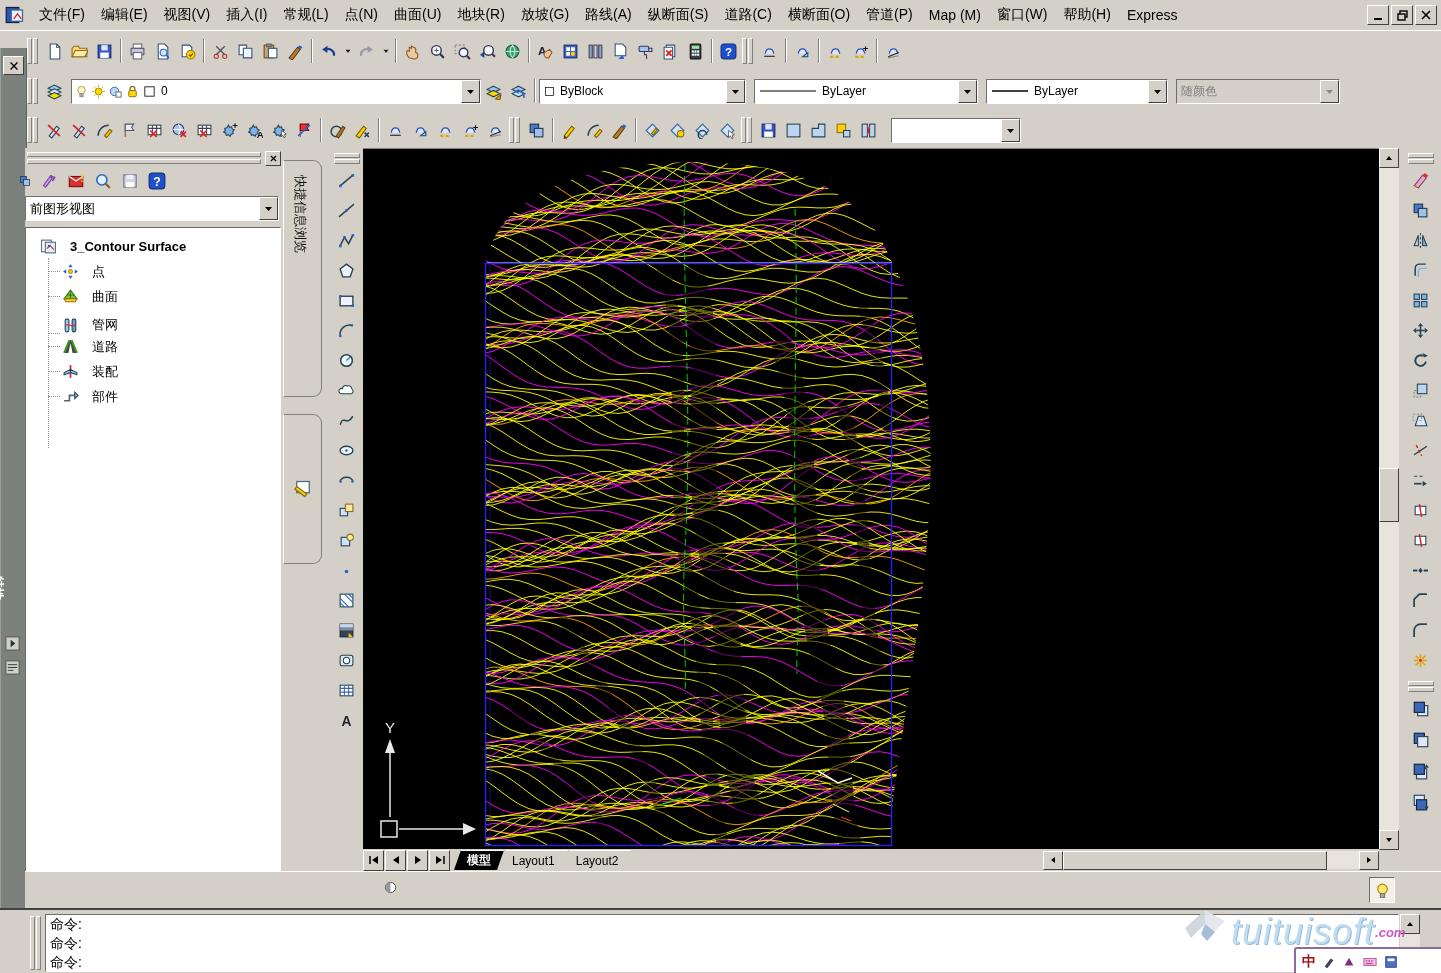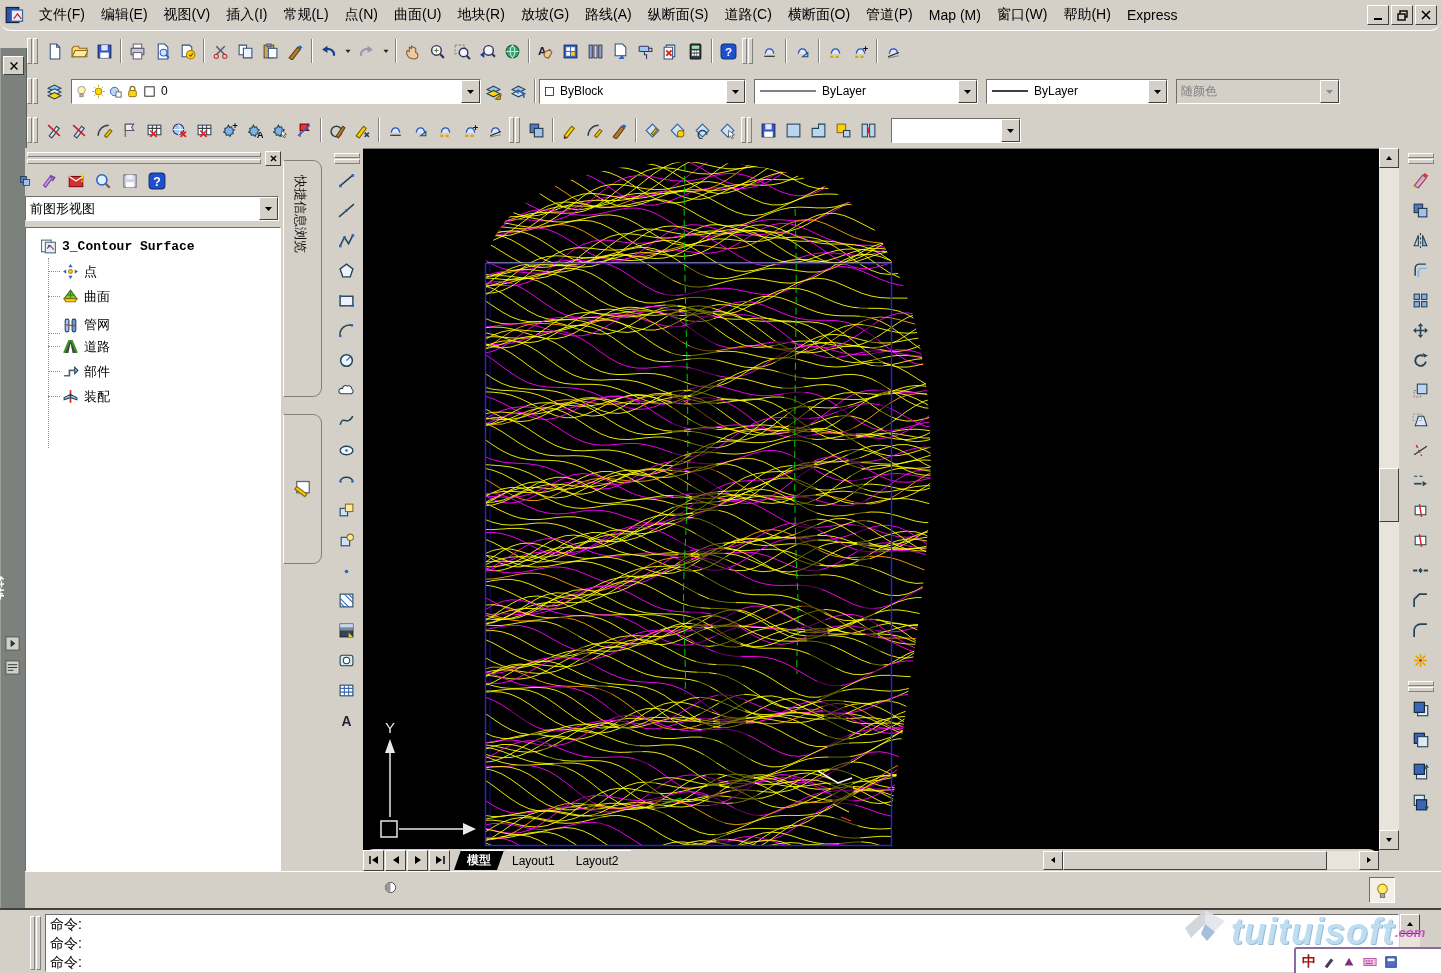--- a/index.html
+++ b/index.html
@@ -1,41 +1,41 @@
 <!DOCTYPE html>
 <html><head>
 <meta charset="utf-8">
 <style>
   html,body{margin:0;padding:0;background:#d4d0c8;font-family:"Liberation Sans",sans-serif;}
   #root{position:relative;width:1441px;height:973px;overflow:hidden;background:#d4d0c8;}
   .abs{position:absolute;}
-  .row{display:flex;align-items:center;border-radius:11px;}
+  .row{display:flex;align-items:center;}
   .sunk{border:1px solid;border-color:#6e6e6e #ffffff #ffffff #6e6e6e;background:#fff;}
   .tbtn{width:25px;height:25px;display:flex;align-items:center;justify-content:center;flex:0 0 auto;}
   .sep{width:0;height:24px;border-left:1px solid #808080;border-right:1px solid #ffffff;margin:0 3px;flex:0 0 auto;}
   .grab{width:3px;height:24px;border:1px solid;border-color:#fff #808080 #808080 #fff;margin-right:1px;flex:0 0 auto;}
   .vgrab{height:3px;width:24px;border:1px solid;border-color:#fff #808080 #808080 #fff;margin-bottom:1px;}
   .mi{padding:3px 8px;font-size:14px;color:#000;white-space:nowrap;}
   .combo{display:flex;align-items:center;height:23px;border:1px solid;border-color:#6e6e6e #ffffff #ffffff #6e6e6e;background:#fff;flex:0 0 auto;}
   .combo .val{flex:1;font-size:12px;padding:0 4px;white-space:nowrap;overflow:hidden;}
   .combo .dbtn{width:17px;align-self:stretch;background:#d4d0c8;border:1px solid;border-color:#fff #404040 #404040 #fff;display:flex;align-items:center;justify-content:center;}
   .combo.disabled{background:#d4d0c8;}
   .combo.disabled .val{color:#808080;}
   .wbtn{width:20px;height:18px;background:#d4d0c8;border:1px solid;border-color:#fff #404040 #404040 #fff;display:flex;align-items:center;justify-content:center;margin-left:2px;}
   .ltab{height:19px;padding:0 13px;display:flex;align-items:center;font-size:12px;background:#d4d0c8;clip-path:polygon(7px 0,100% 0,calc(100% - 7px) 100%,0 100%);margin-left:-5px;border-top:1px solid #fff;}
   .ltab.active{background:#000;color:#fff;font-weight:bold;}
   .navb{width:19px;height:19px;background:#d4d0c8;border:1px solid;border-color:#fff #404040 #404040 #fff;display:flex;align-items:center;justify-content:center;margin-right:1px;}
   .treerow{display:flex;align-items:center;height:25px;font-size:13px;white-space:nowrap;}
-  .treerow .lbl{margin-left:5px;font-family:Liberation Mono, monospace;}
+  .treerow .lbl{margin-left:13px;}
   .dots{width:12px;border-bottom:1px dotted #909090;height:0;margin-right:2px;}
   .sbbtn{width:18px;height:17px;background:#d4d0c8;border:1px solid;border-color:#fff #404040 #404040 #fff;display:flex;align-items:center;justify-content:center;}
   .sbthumb{background:#d4d0c8;border:1px solid;border-color:#fff #404040 #404040 #fff;}
   .cmdline{font-size:14px;line-height:19px;color:#000;padding-left:4px;white-space:pre;}
   #watermark{pointer-events:none;opacity:.92;}
-  #watermark .wm-text{font-size:36px;font-style:italic;font-weight:bold;color:#badbf0;text-shadow:1px 1px 0 #8fb6d4;letter-spacing:1px;}
+  #watermark .wm-text{font-size:36px;font-style:italic;font-weight:normal;color:#badbf0;text-shadow:1px 1px 0 #8fb6d4;letter-spacing:1px;}
   #watermark .wm-tld{font-size:13px;font-style:italic;font-weight:bold;color:#c44ac0;}
 </style>
 </head>
 <body>
 
 <div id="root">
 
   <div id="menubar" class="abs row" style="left:0;top:0;width:1441px;height:30px;border-bottom:1px solid #fff;">
       <div style="margin: 0px 6px 0px 5px; display: flex; align-items: center;">
         <svg width="20" height="20" viewBox="0 0 16 16">
@@ -932,35 +932,35 @@
               <path d="M14 14L9 2" stroke="#3a9a20" stroke-width="2"></path>
               <path d="M8 13v-2M8 9V7" stroke="#fff"></path>
             </svg>
           </div>
           <div class="lbl">道路</div>
         </div>
         <div class="treerow" style="margin-left: 22px;">
           <div class="dots"></div>
           <div style="display: flex;">
             <svg width="17" height="17" viewBox="0 0 16 16">
+              <line x1="8" y1="2" x2="8" y2="14" stroke="#d22" stroke-width="1.6"></line>
+              <path d="M8 6L2 9v2l6-2zM8 6l6 3v2l-6-2z" fill="#9ec6ee" stroke="#245"></path>
+            </svg>
+          </div>
+          <div class="lbl">装配</div>
+        </div>
+        <div class="treerow" style="margin-left: 22px;">
+          <div class="dots"></div>
+          <div style="display: flex;">
+            <svg width="17" height="17" viewBox="0 0 16 16">
               <path d="M2 12h5V7h5" fill="none" stroke="#567" stroke-width="1.6"></path>
               <path d="M12 4l3 3-3 3z" fill="#9ec6ee" stroke="#245"></path>
             </svg>
           </div>
           <div class="lbl">部件</div>
-        </div>
-        <div class="treerow" style="margin-left: 22px;">
-          <div class="dots"></div>
-          <div style="display: flex;">
-            <svg width="17" height="17" viewBox="0 0 16 16">
-              <line x1="8" y1="2" x2="8" y2="14" stroke="#d22" stroke-width="1.6"></line>
-              <path d="M8 6L2 9v2l6-2zM8 6l6 3v2l-6-2z" fill="#9ec6ee" stroke="#245"></path>
-            </svg>
-          </div>
-          <div class="lbl">装配</div>
         </div>
       </div>
     </div>
 
   <div id="sidetabs" class="abs" style="left:283px;top:152px;width:46px;height:700px;">
       <div style="position: absolute; left: 0px; top: 8px; width: 37px; height: 235px; background: rgb(212, 208, 200); border-width: 1px; border-style: solid; border-color: rgb(128, 128, 128) rgb(128, 128, 128) rgb(128, 128, 128) rgb(255, 255, 255); border-image: initial; border-radius: 0px 9px 9px 0px;">
         <div style="transform: rotate(90deg); transform-origin: left top; position: absolute; left: 25px; top: 14px; white-space: nowrap; font-size: 13px; color: rgb(17, 17, 17);">快捷信息浏览</div>
       </div>
       <div style="position: absolute; left: 0px; top: 262px; width: 37px; height: 148px; background: rgb(212, 208, 200); border-width: 1px; border-style: solid; border-color: rgb(128, 128, 128) rgb(128, 128, 128) rgb(128, 128, 128) rgb(255, 255, 255); border-image: initial; border-radius: 0px 9px 9px 0px; display: flex; align-items: center; justify-content: center;">
         <div style="display: flex; transform: rotate(90deg);">

